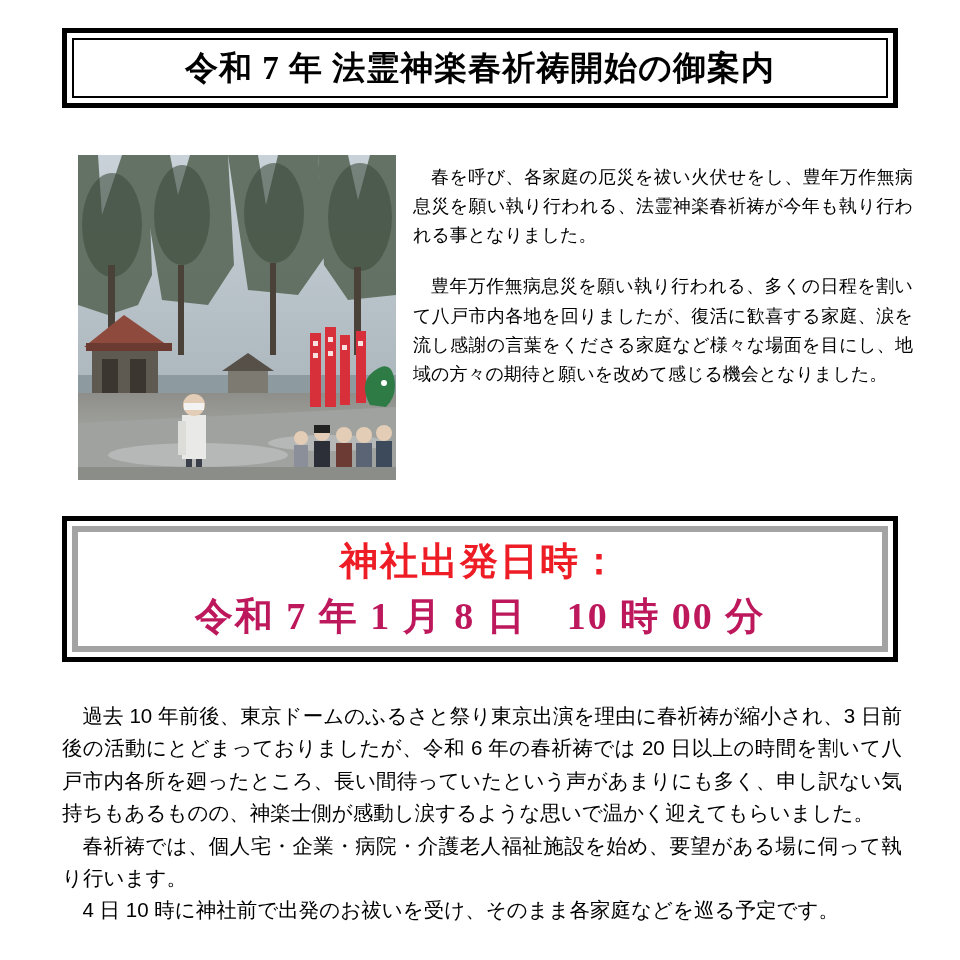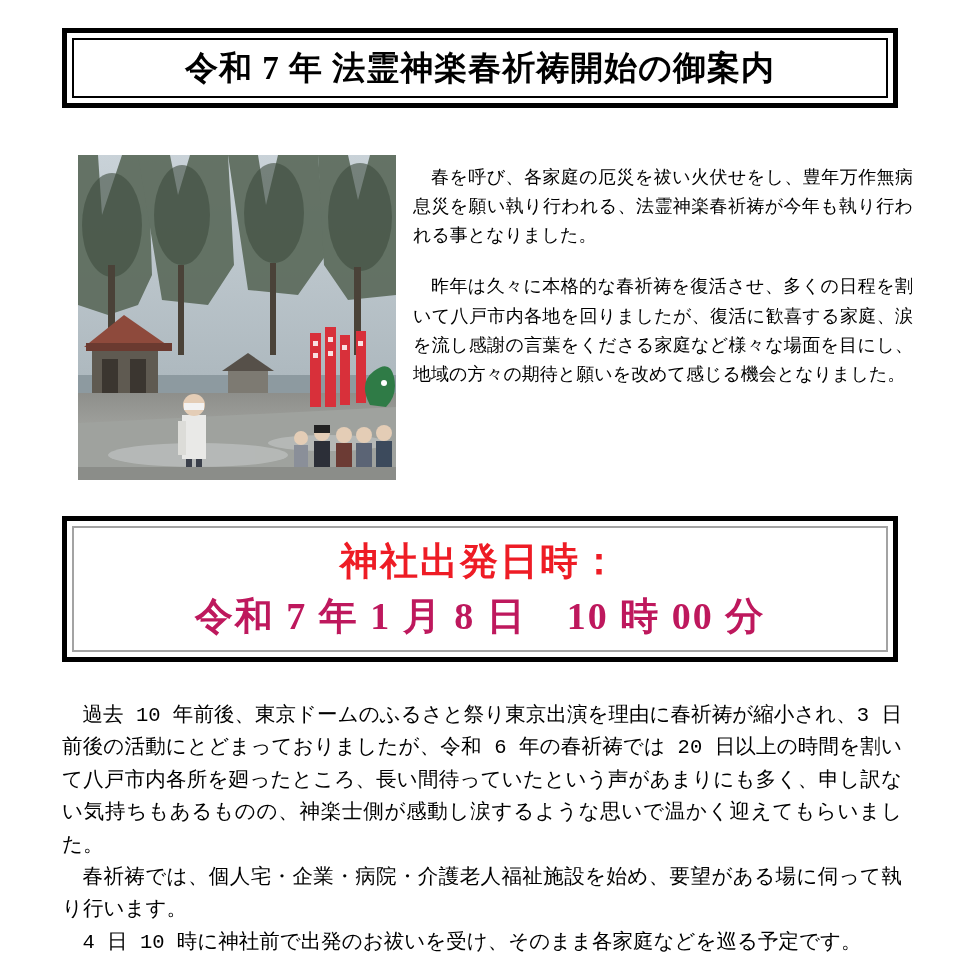--- a/index.html
+++ b/index.html
@@ -93,21 +93,21 @@
     border: 5px solid #000000;
     box-sizing: border-box;
     background: #ffffff;
   }
   .depart-banner-inner {
     position: absolute;
     left: 5px;
     top: 5px;
     right: 5px;
     bottom: 5px;
-    border: 2px solid #a3a3a3;
+    border: 6px solid #a3a3a3;
     box-sizing: border-box;
     display: flex;
     flex-direction: column;
     align-items: center;
     justify-content: center;
     gap: 4px;
   }
   .depart-line1 {
     color: #ee1c25;
     font-size: 38px;
@@ -129,21 +129,21 @@
     left: 62px;
     top: 700px;
     width: 840px;
   }
   .body-text p {
     margin: 0;
     font-size: 20.5px;
     line-height: 1.58;
     text-align: justify;
     text-indent: 1em;
-    font-family: Liberation Mono, monospace;
+    font-family: Liberation Sans, sans-serif;
   }
 </style>
 </head>
 <body>
 
 <div class="page">
 
   <div class="title-banner">
     <div class="title-banner-inner">
       <div class="title-text">令和 7 年  法霊神楽春祈祷開始の御案内</div>
@@ -260,21 +260,21 @@
           <circle cx="223" cy="283" r="7" fill="#e4cdb6"></circle>
         </g>
       </g>
 
       <rect x="0" y="312" width="318" height="13" fill="#8b8d89"></rect>
     </svg>
   </div>
 
   <div class="intro">
     <p>春を呼び、各家庭の厄災を祓い火伏せをし、豊年万作無病息災を願い執り行われる、法霊神楽春祈祷が今年も執り行われる事となりました。</p>
-    <p>昨年は久々に本格的な春祈祷を復活させ、多くの日程を割いて八戸市内各地を回りましたが、復活に歓喜する家庭、涙を流し感謝の言葉をくださる家庭など様々な場面を目にし、地域の方々の期待と願いを改めて感じる機会となりました。</p>
+    <p>豊年万作無病息災を願い執り行われる、多くの日程を割いて八戸市内各地を回りましたが、復活に歓喜する家庭、涙を流し感謝の言葉をくださる家庭など様々な場面を目にし、地域の方々の期待と願いを改めて感じる機会となりました。</p>
   </div>
 
   <div class="depart-banner">
     <div class="depart-banner-inner">
       <div class="depart-line1">神社出発日時：</div>
       <div class="depart-line2">令和 7 年 1 月 8 日　10 時 00 分</div>
     </div>
   </div>
 
   <div class="body-text">

